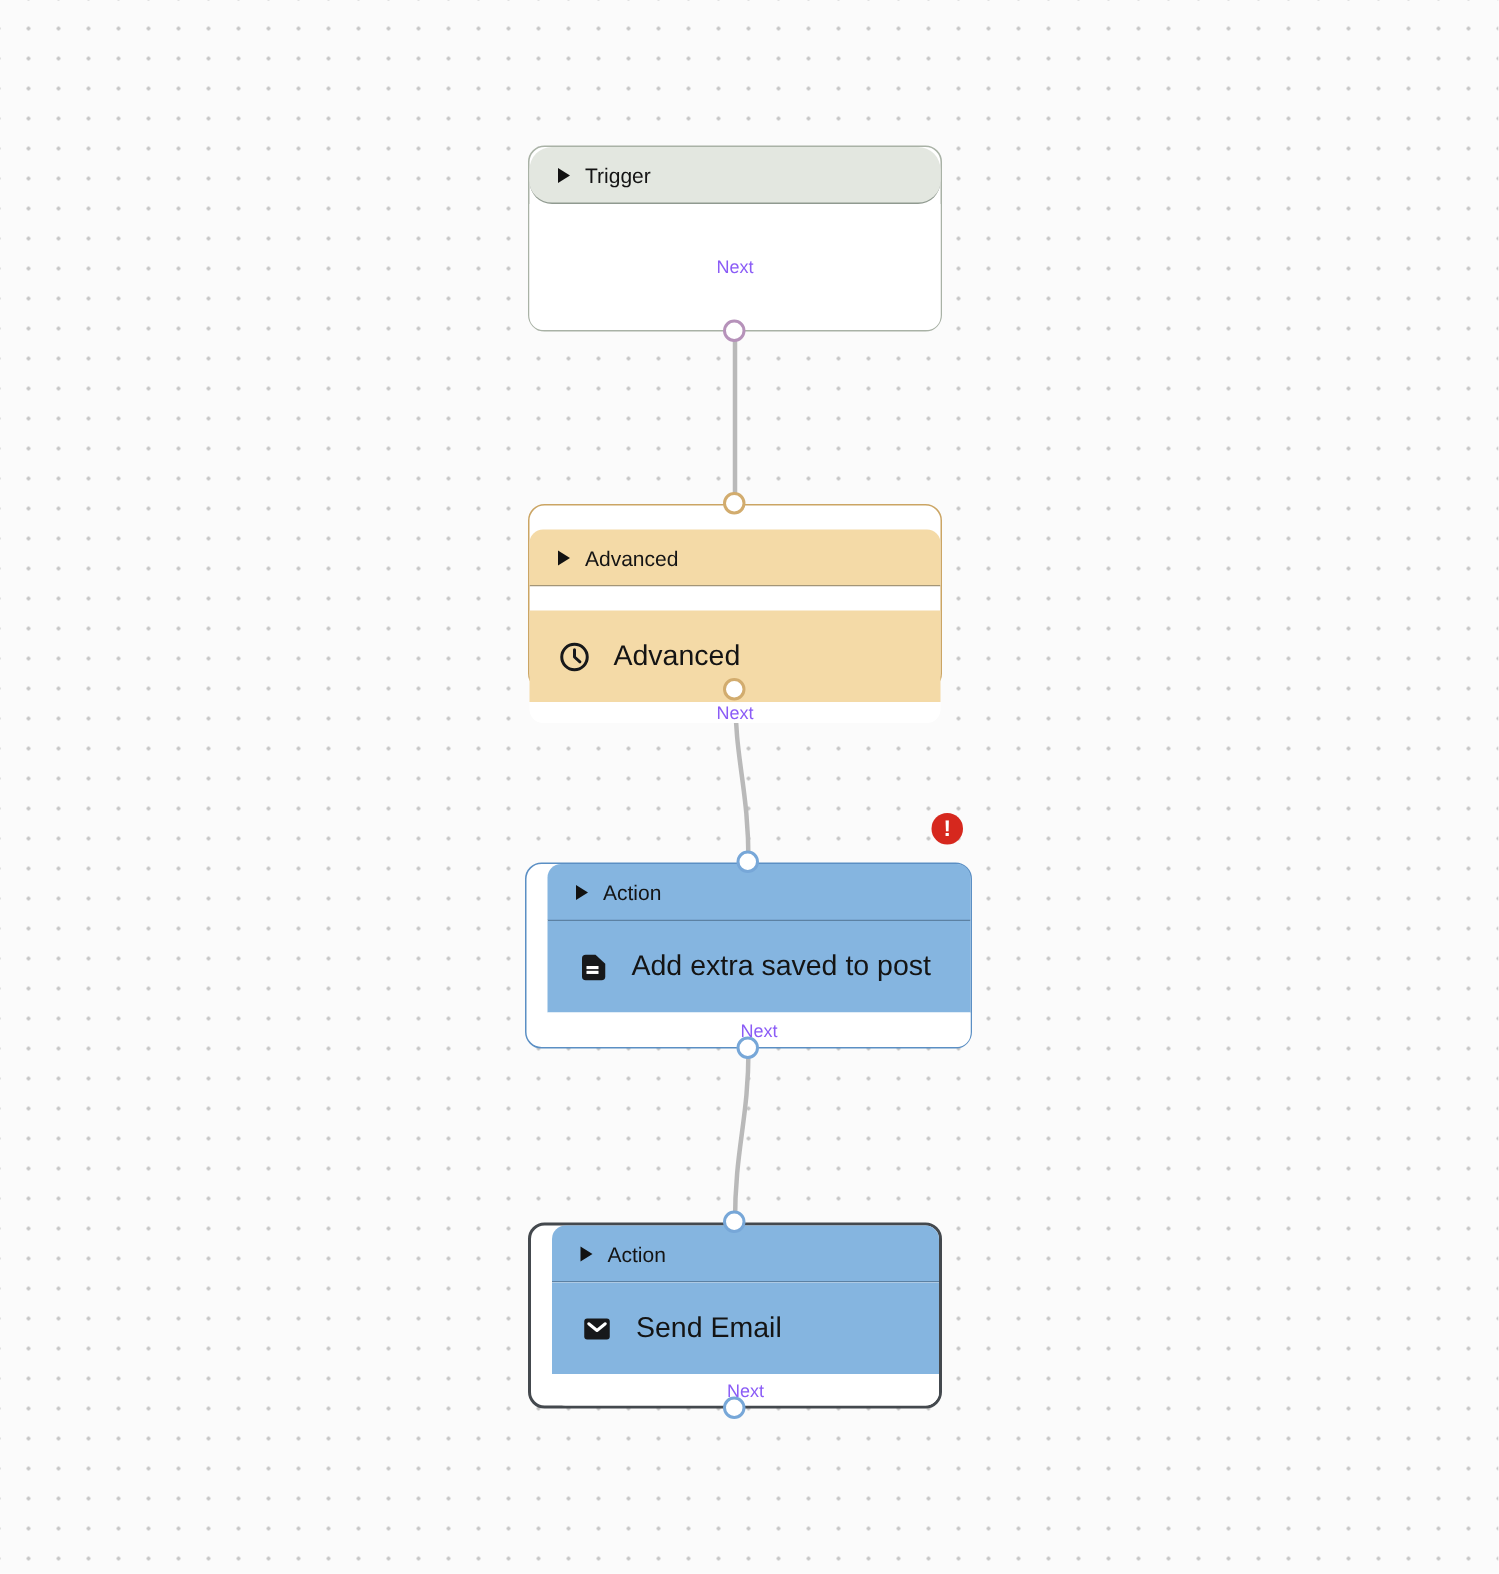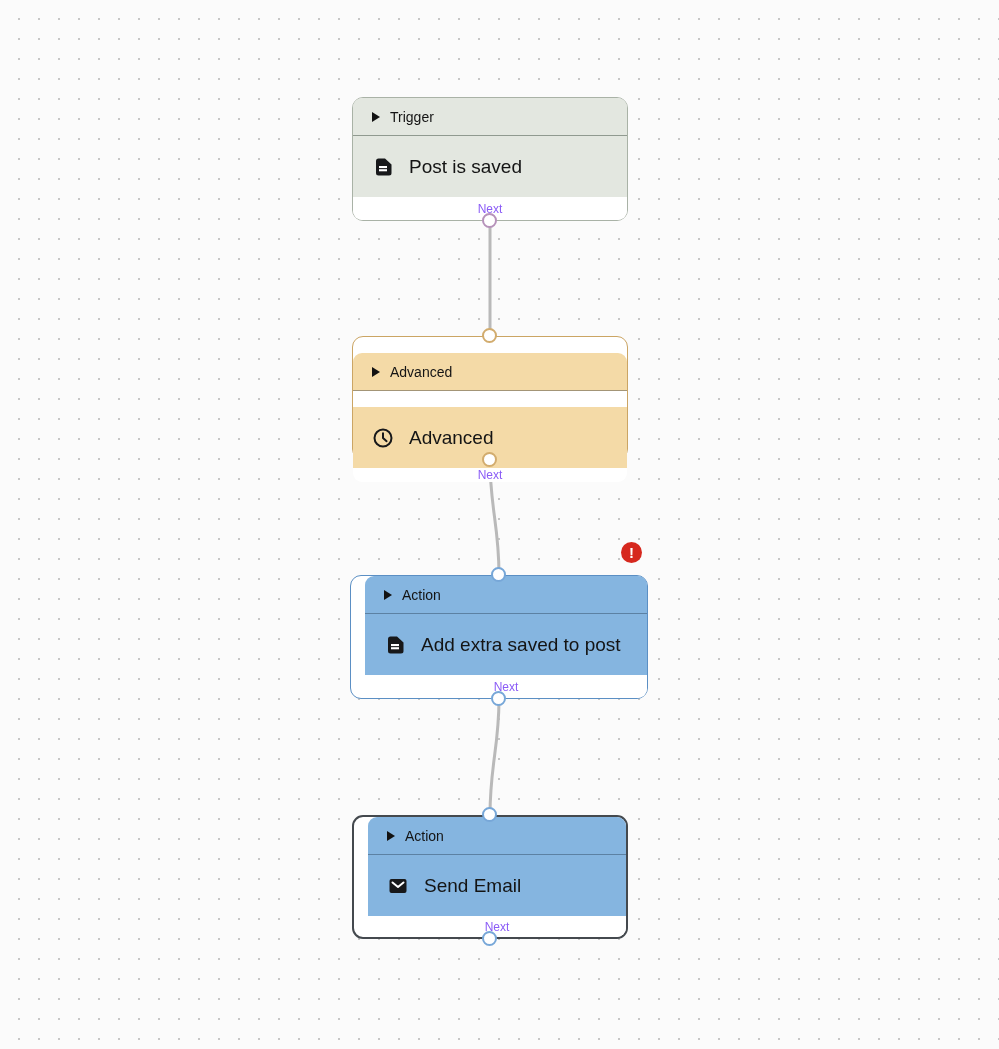--- a/index.html
+++ b/index.html
@@ -61,21 +61,21 @@
     align-items: center;
     justify-content: center;
     font-size: 12px;
     color: #8b5cf6;
     background: #ffffff;
     border-bottom-left-radius: 9px;
     border-bottom-right-radius: 9px;
   }
   
   .node--trigger { border-color: #a9b2a6; }
-  .node--trigger .node-header, .node--trigger .node-main { background: #e3e7e0; }
+  .node--trigger .node-header, .node--trigger .node-main { background: #e3e7e0; border-radius: 15px; }
   .node--trigger .node-header { border-bottom-color: #909a90; }
 
   .node--advanced { border-color: #cba564; }
   .node--advanced .node-header, .node--advanced .node-main { background: #f4daa7; margin-top: 16px; }
   .node--advanced .node-header { border-bottom-color: #a39577; }
 
   .node--action { border-color: #5b8fc4; padding-left: 14px; }
   .node--action .node-header, .node--action .node-main { background: #85b5e0; }
   .node--action .node-header { border-bottom-color: #5c81a3; }
 
@@ -125,30 +125,20 @@
   <svg class="edges" viewBox="0 0 999 1049" xmlns="http://www.w3.org/2000/svg">
     <path d="M490 221 L490 336" fill="none" stroke="#b9b9b9" stroke-width="3" stroke-linecap="round"></path>
     <path d="M490 460 C490 508 499 525 499 575" fill="none" stroke="#b9b9b9" stroke-width="3" stroke-linecap="round"></path>
     <path d="M499 699 C499 747 490 765 490 815" fill="none" stroke="#b9b9b9" stroke-width="3" stroke-linecap="round"></path>
   </svg>
 
   <div class="node node--trigger" style="left:352px; top:97px; width:276px;">
     <div class="node-header">
       <span class="tri"></span>
       <span>Trigger</span>
-    </div>
-    <div class="node-main">
-      <span class="body-icon">
-        <svg viewBox="0 0 22 22" width="22" height="22" xmlns="http://www.w3.org/2000/svg">
-          <path d="M6.5 2.5 H13 L19.5 8.5 V17 a2.5 2.5 0 0 1 -2.5 2.5 H6.5 A2.5 2.5 0 0 1 4 17 V5 A2.5 2.5 0 0 1 6.5 2.5 Z" fill="#17181a"></path>
-          <rect x="7" y="10" width="8" height="2.1" fill="#ffffff"></rect>
-          <rect x="7" y="13.2" width="8" height="2.1" fill="#ffffff"></rect>
-        </svg>
-      </span>
-      <span class="node-label">Post is saved</span>
     </div>
     <div class="node-footer">Next</div>
   </div>
 
   <div class="node node--advanced" style="left:352px; top:336px; width:276px;">
     <div class="node-header">
       <span class="tri"></span>
       <span>Advanced</span>
     </div>
     <div class="node-main">

